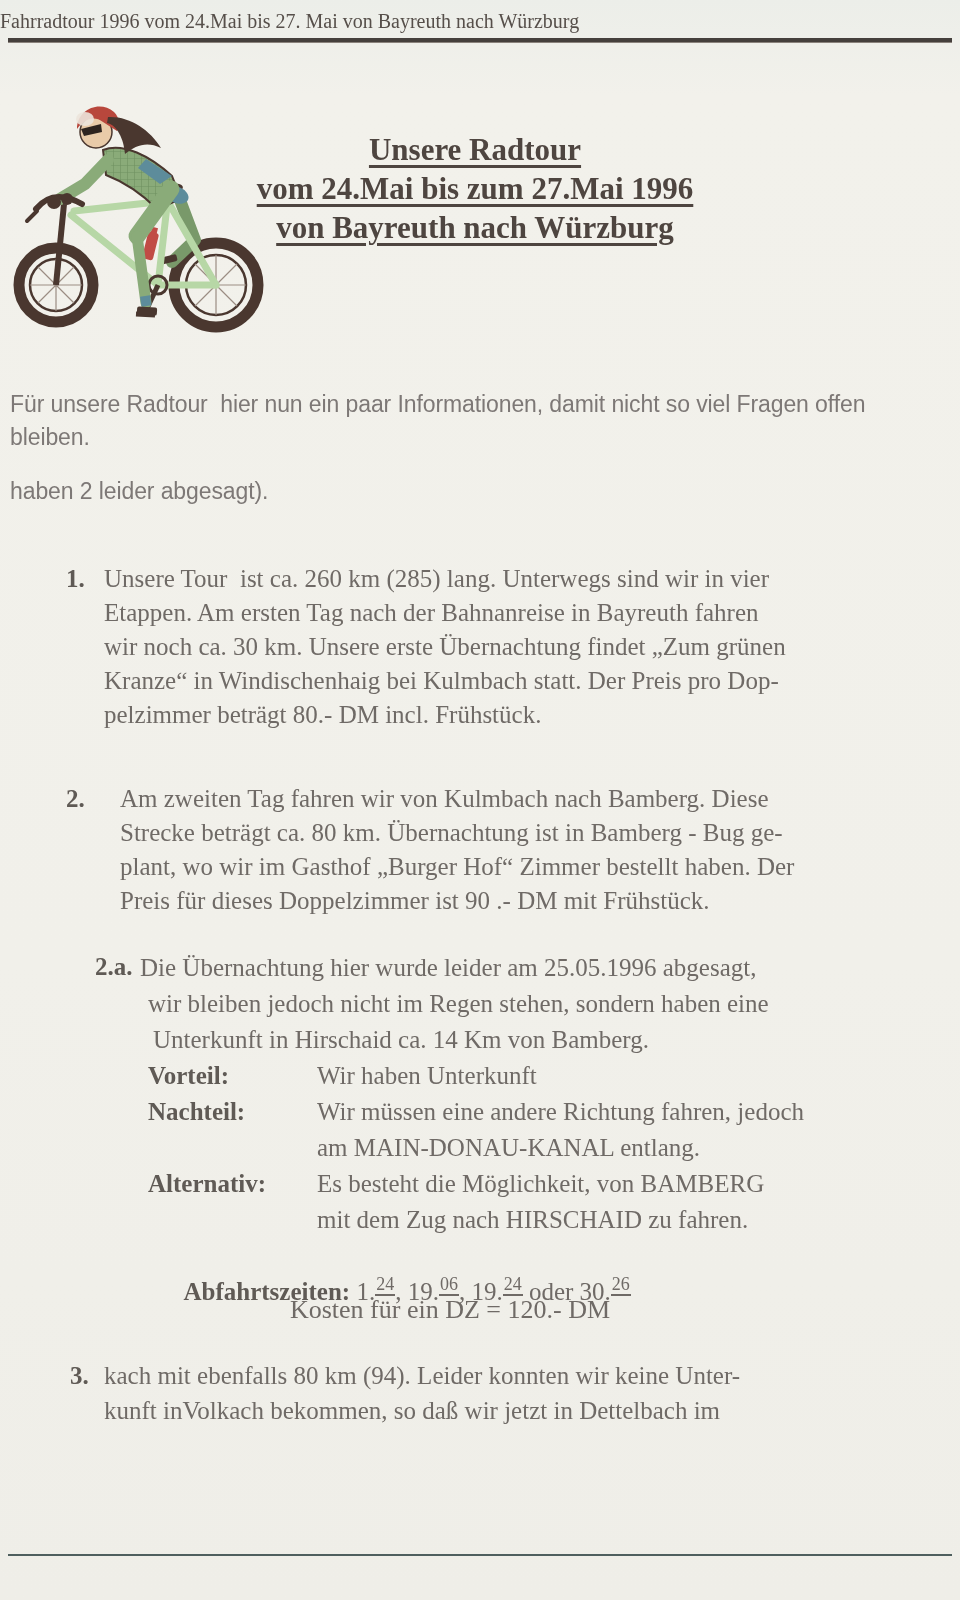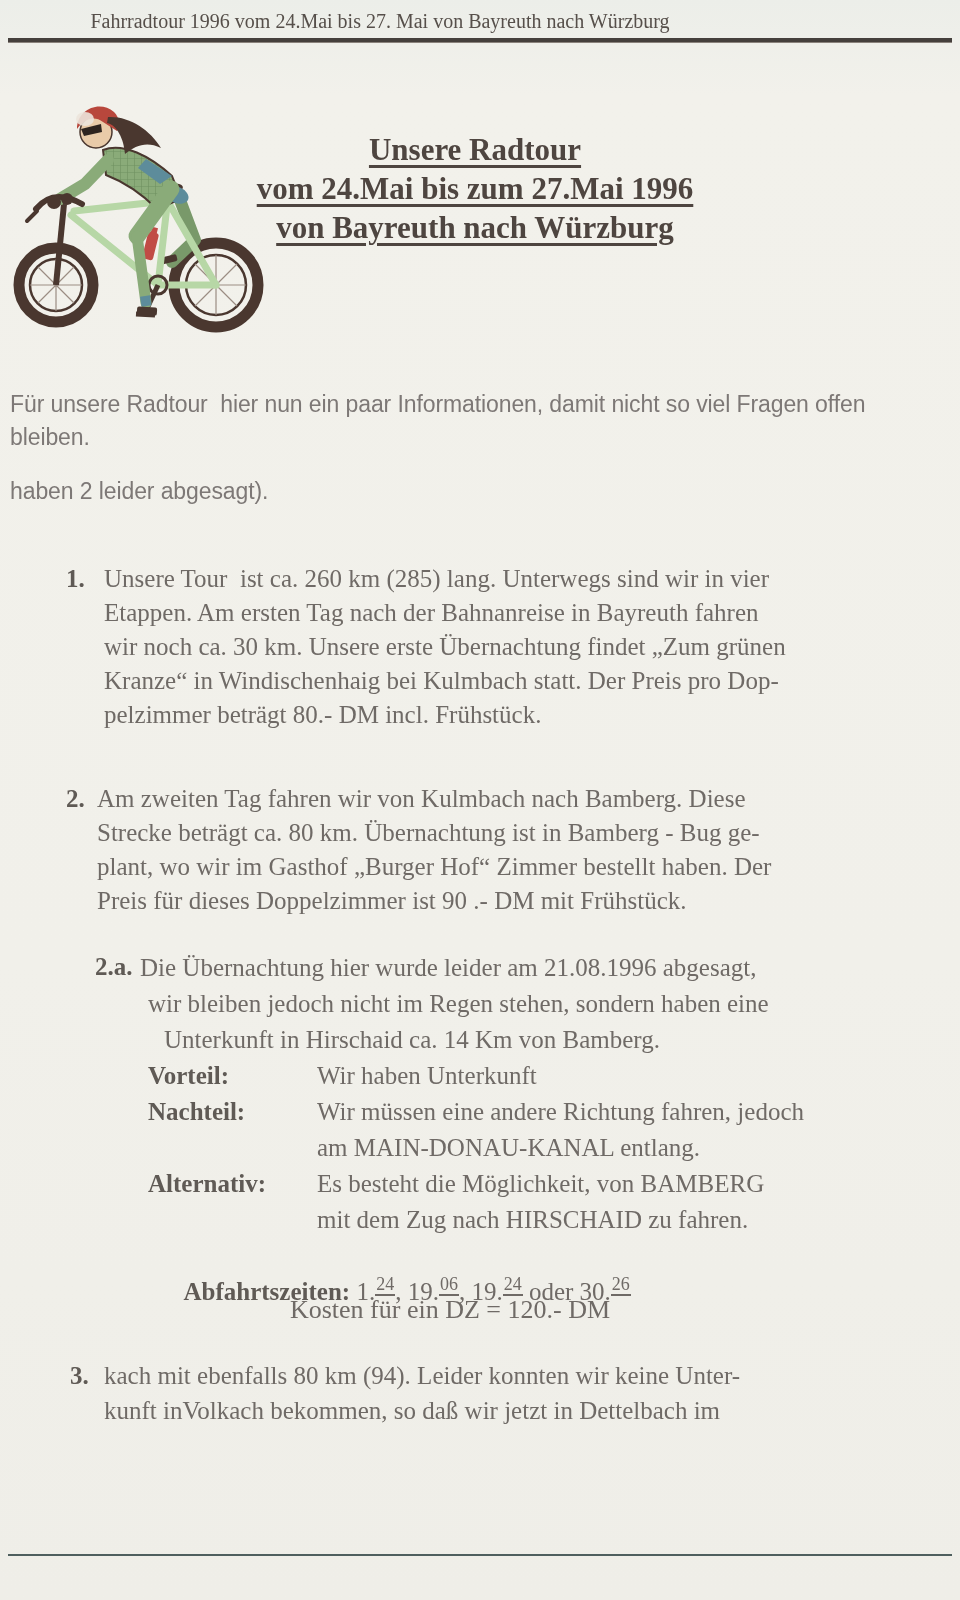--- a/index.html
+++ b/index.html
@@ -8,21 +8,21 @@
     font-family:"Liberation Serif", serif;
     background:#f1f0ea;
   }
   .page{
     position:relative;width:960px;height:1600px;overflow:hidden;
     background:linear-gradient(180deg,#eceee9 0%,#f2f1eb 6%,#f1f0ea 60%,#efeee8 100%);
   }
   
   .doc-header{
     position:absolute;left:0;top:10px;width:760px;
-    text-align:center;font-size:20px;color:#564f4a;
+    font-size:20px;color:#564f4a;
     font-family:"Liberation Serif", serif;white-space:pre;
   }
   .header-rule{
     position:absolute;left:8px;top:38px;width:944px;height:4px;
     background:#45403c;border-bottom:1px solid #8a837c;
   }
   
   .title-block{
     position:absolute;left:235px;top:130px;width:480px;
     text-align:center;color:#4e4540;
@@ -169,32 +169,32 @@
   <div class="item-num serif-item" style="left:66px;top:562px;">1.</div>
   <div class="serif-item" style="left:104px;top:562px;width:820px;">
     <div class="line">Unsere Tour  ist ca. 260 km (285) lang. Unterwegs sind wir in vier</div>
     <div class="line">Etappen. Am ersten Tag nach der Bahnanreise in Bayreuth fahren</div>
     <div class="line">wir noch ca. 30 km. Unsere erste Übernachtung findet „Zum grünen</div>
     <div class="line">Kranze“ in Windischenhaig bei Kulmbach statt. Der Preis pro Dop-</div>
     <div class="line">pelzimmer beträgt 80.- DM incl. Frühstück.</div>
   </div>
 
   <div class="item-num serif-item" style="left:66px;top:782px;">2.</div>
-  <div class="serif-item" style="left:97px;top:782px;width:820px;">
+  <div class="serif-item" style="left:120px;top:782px;width:820px;">
     <div class="line">Am zweiten Tag fahren wir von Kulmbach nach Bamberg. Diese</div>
     <div class="line">Strecke beträgt ca. 80 km. Übernachtung ist in Bamberg - Bug ge-</div>
     <div class="line">plant, wo wir im Gasthof „Burger Hof“ Zimmer bestellt haben. Der</div>
     <div class="line">Preis für dieses Doppelzimmer ist 90 .- DM mit Frühstück.</div>
   </div>
 
   <div class="item-num serif-item" style="left:95px;top:950px;">2.a.</div>
   <div class="serif-item" style="left:140px;top:950px;width:790px;line-height:36px;">
-    <div class="line">Die Übernachtung hier wurde leider am 21.08.1996 abgesagt,</div>
+    <div class="line">Die Übernachtung hier wurde leider am 25.05.1996 abgesagt,</div>
     <div class="line" style="margin-left:8px;">wir bleiben jedoch nicht im Regen stehen, sondern haben eine</div>
-    <div class="line" style="margin-left:24px;">Unterkunft in Hirschaid ca. 14 Km von Bamberg.</div>
+    <div class="line" style="margin-left:13px;">Unterkunft in Hirschaid ca. 14 Km von Bamberg.</div>
     <div class="dl-row">
       <span class="dl-label abs">Vorteil:</span>
       <div class="dl-val line">Wir haben Unterkunft</div>
     </div>
     <div class="dl-row">
       <span class="dl-label abs">Nachteil:</span>
       <div class="dl-val line">Wir müssen eine andere Richtung fahren, jedoch</div>
       <div class="dl-val line">am MAIN-DONAU-KANAL entlang.</div>
     </div>
     <div class="dl-row">

